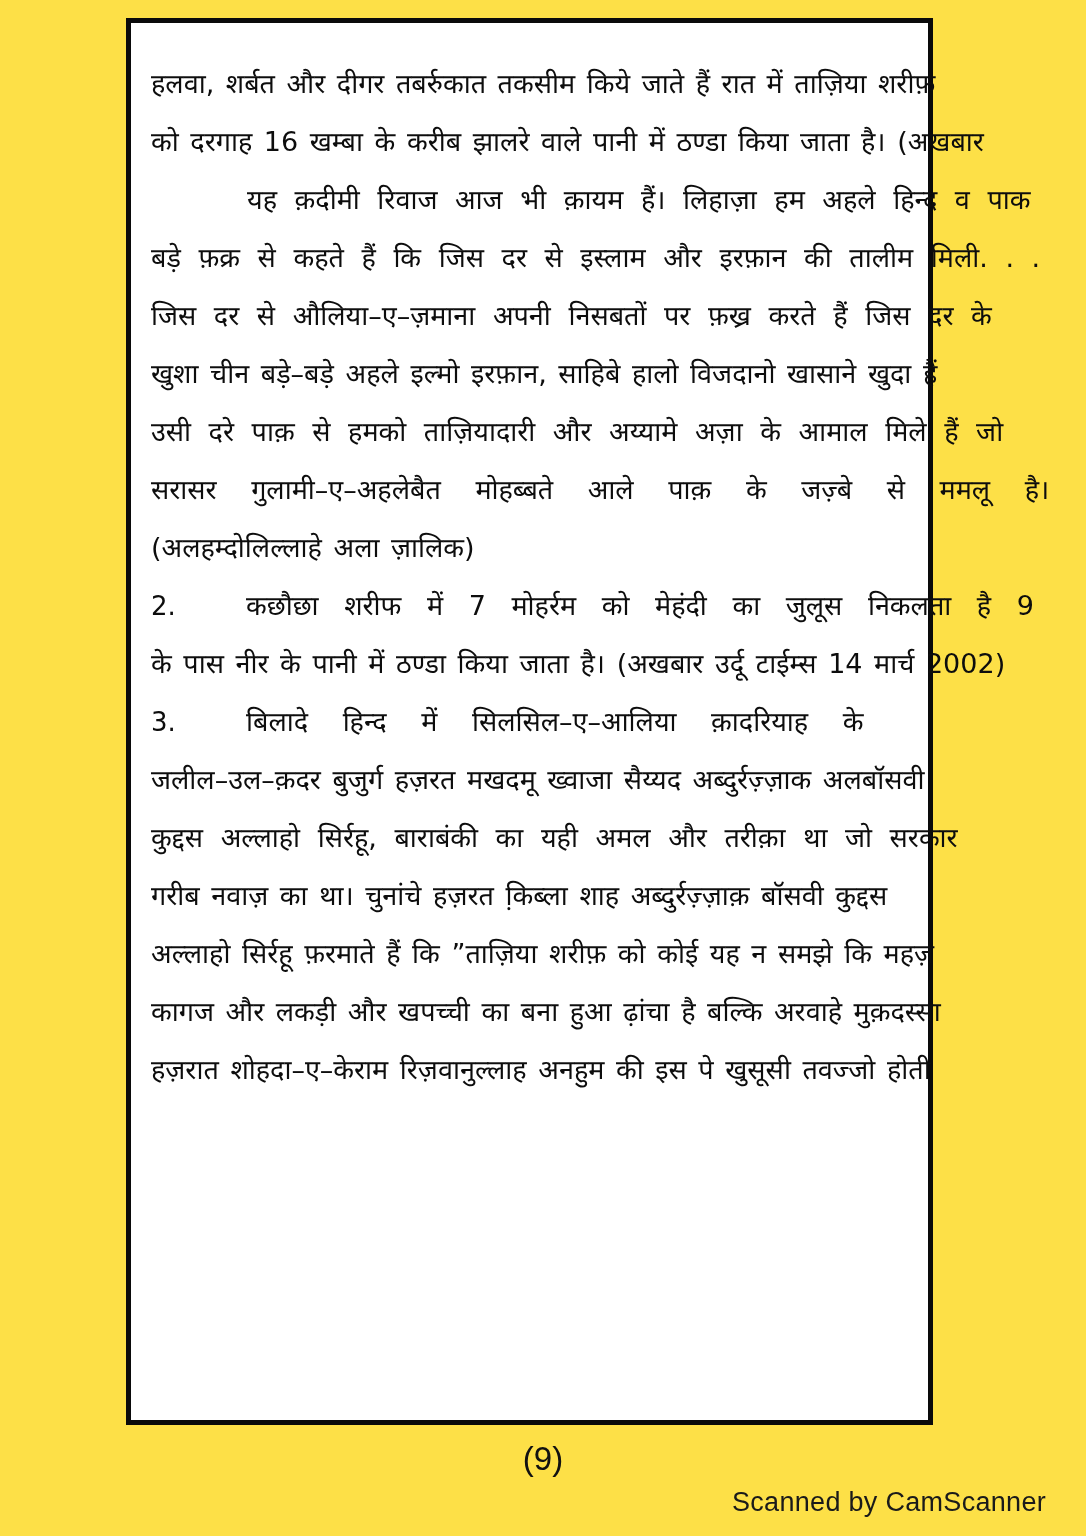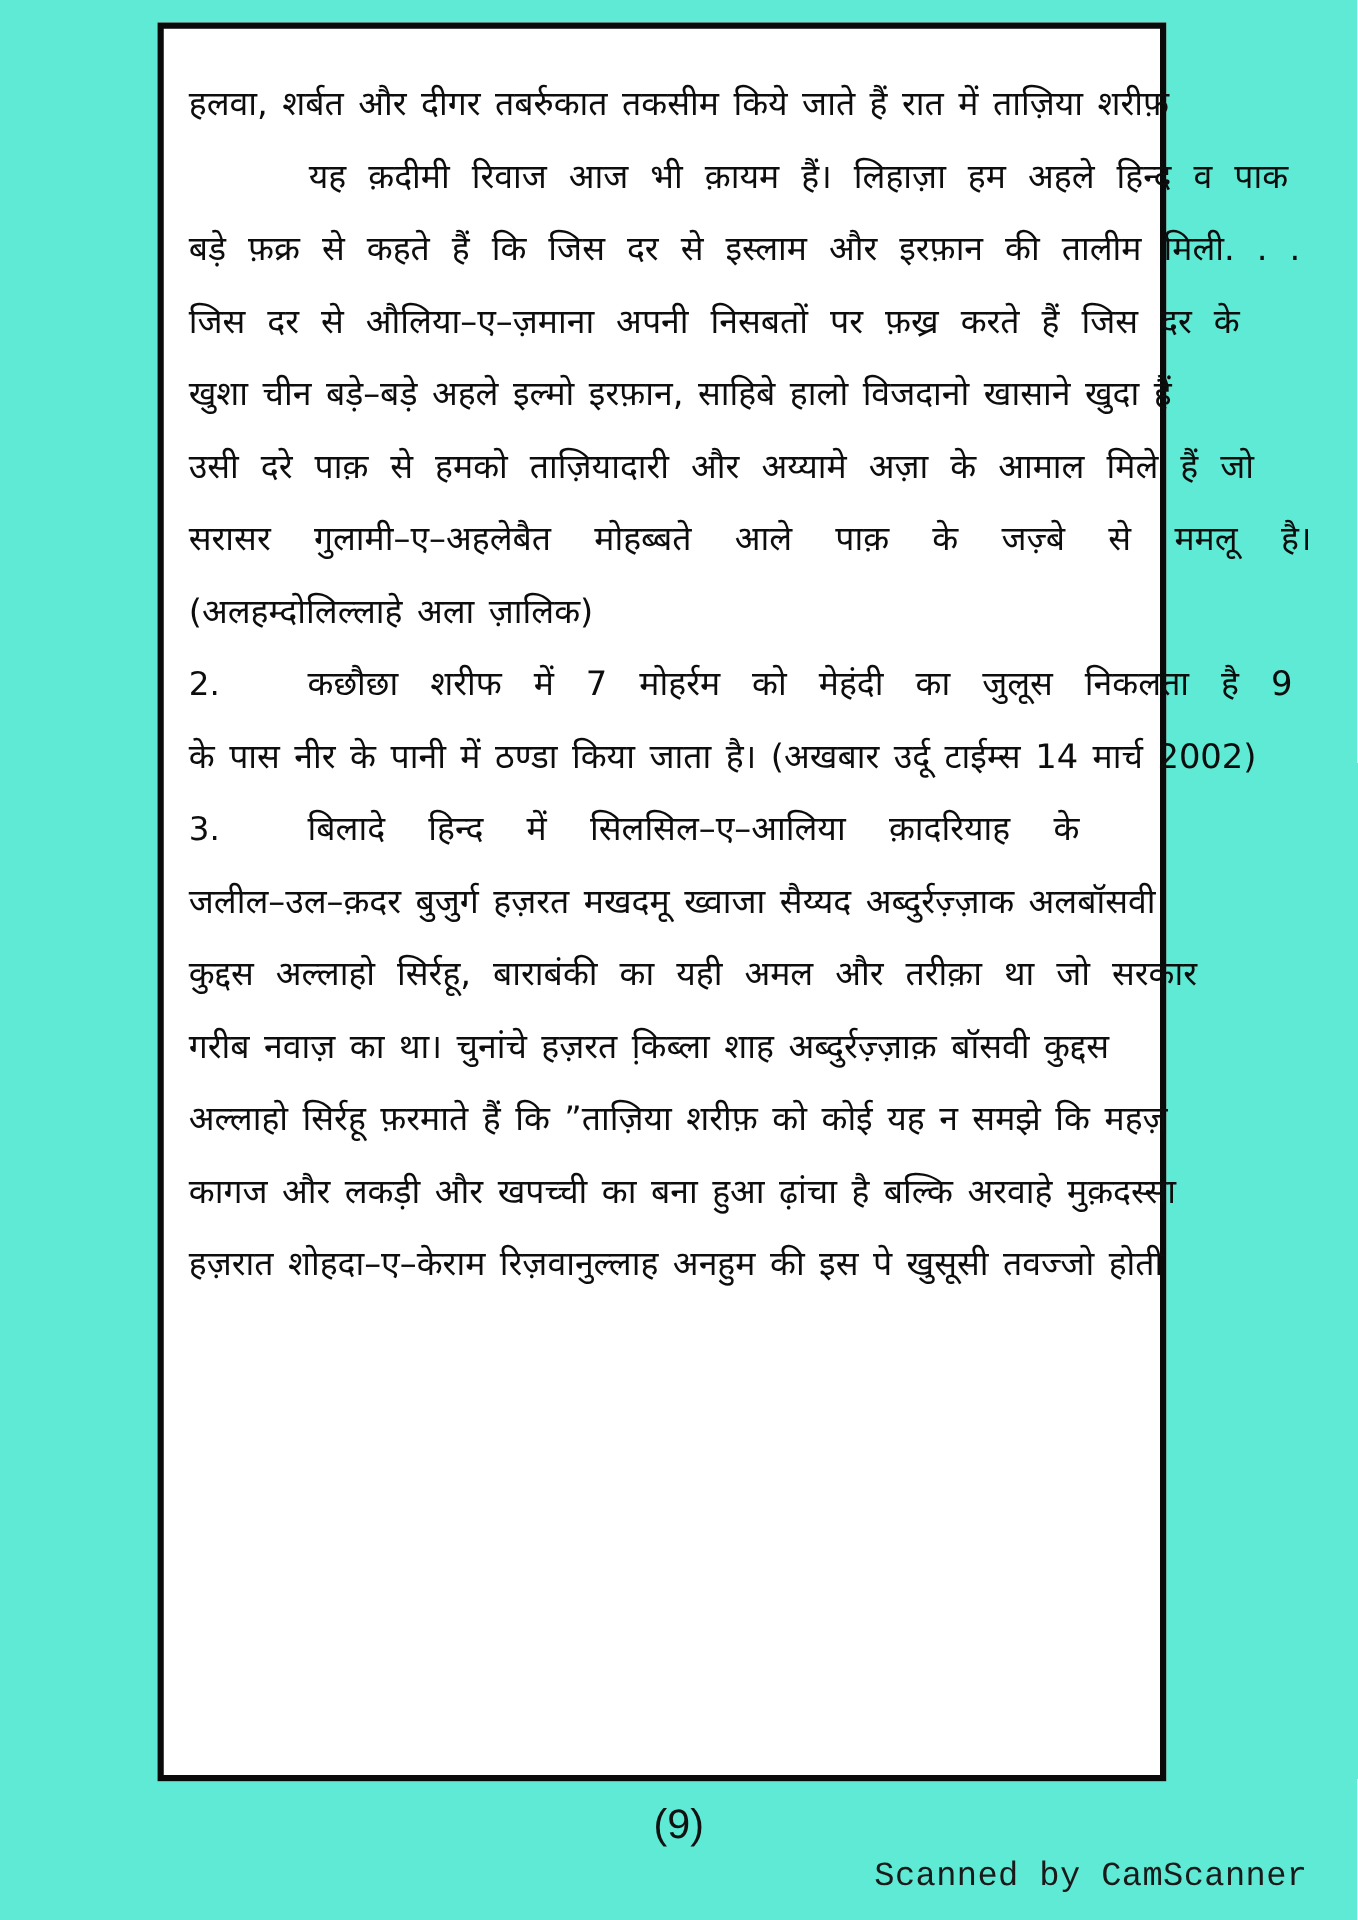--- a/index.html
+++ b/index.html
@@ -8,21 +8,21 @@
     padding: 0;
     background: #ffffff;
   }
   body {
     font-family: "Liberation Sans", "DejaVu Sans", sans-serif;
   }
   .page {
     position: relative;
     width: 1086px;
     height: 1536px;
-    background: #5eead4;
+    background: #fde047;
     overflow: hidden;
   }
 
   
   .frame {
     position: absolute;
     left: 126px;
     top: 18px;
     width: 807px;
     height: 1407px;
@@ -81,36 +81,37 @@
     text-align: center;
     font-family: "Liberation Sans", "DejaVu Sans", sans-serif;
     font-size: 33px;
     color: #111111;
   }
 
   .watermark {
     position: absolute;
     right: 40px;
     top: 1487px;
-    font-family: Liberation Mono, monospace;
+    font-family: Liberation Sans, sans-serif;
     font-size: 27px;
     color: #1a1a1a;
     letter-spacing: 0.3px;
     text-align: center;
   }
 </style>
 </head>
 <body>
 
 <div class="page">
 
   <div class="frame">
     <div class="text-block">
 
       <div class="line sp1">हलवा, शर्बत और दीगर तबर्रुकात तकसीम किये जाते हैं रात में ताज़िया शरीफ़</div>
+      <div class="line sp1">को दरगाह 16 खम्बा के करीब झालरे वाले पानी में ठण्डा किया जाता है। (अखबार</div>
       <div class="line sp2 ind-para">यह क़दीमी रिवाज आज भी क़ायम हैं। लिहाज़ा हम अहले हिन्द व पाक</div>
       <div class="line sp2">बड़े फ़क्र से कहते हैं कि जिस दर से इस्लाम और इरफ़ान की तालीम मिली. . .</div>
       <div class="line sp2">जिस दर से औलिया–ए–ज़माना अपनी निसबतों पर फ़ख्र करते हैं जिस दर के</div>
       <div class="line sp1">खुशा चीन बड़े–बड़े अहले इल्मो इरफ़ान, साहिबे हालो विजदानो खासाने खुदा हैं</div>
       <div class="line sp2">उसी दरे पाक़ से हमको ताज़ियादारी और अय्यामे अज़ा के आमाल मिले हैं जो</div>
       <div class="line sp4">सरासर गुलामी–ए–अहलेबैत मोहब्बते आले पाक़ के जज़्बे से ममलू है।</div>
       <div class="line sp1">(अलहम्दोलिल्लाहे अला ज़ालिक)</div>
 
       <div class="line sp3 ind-item numbered">
         <span class="num-marker">2.</span>

